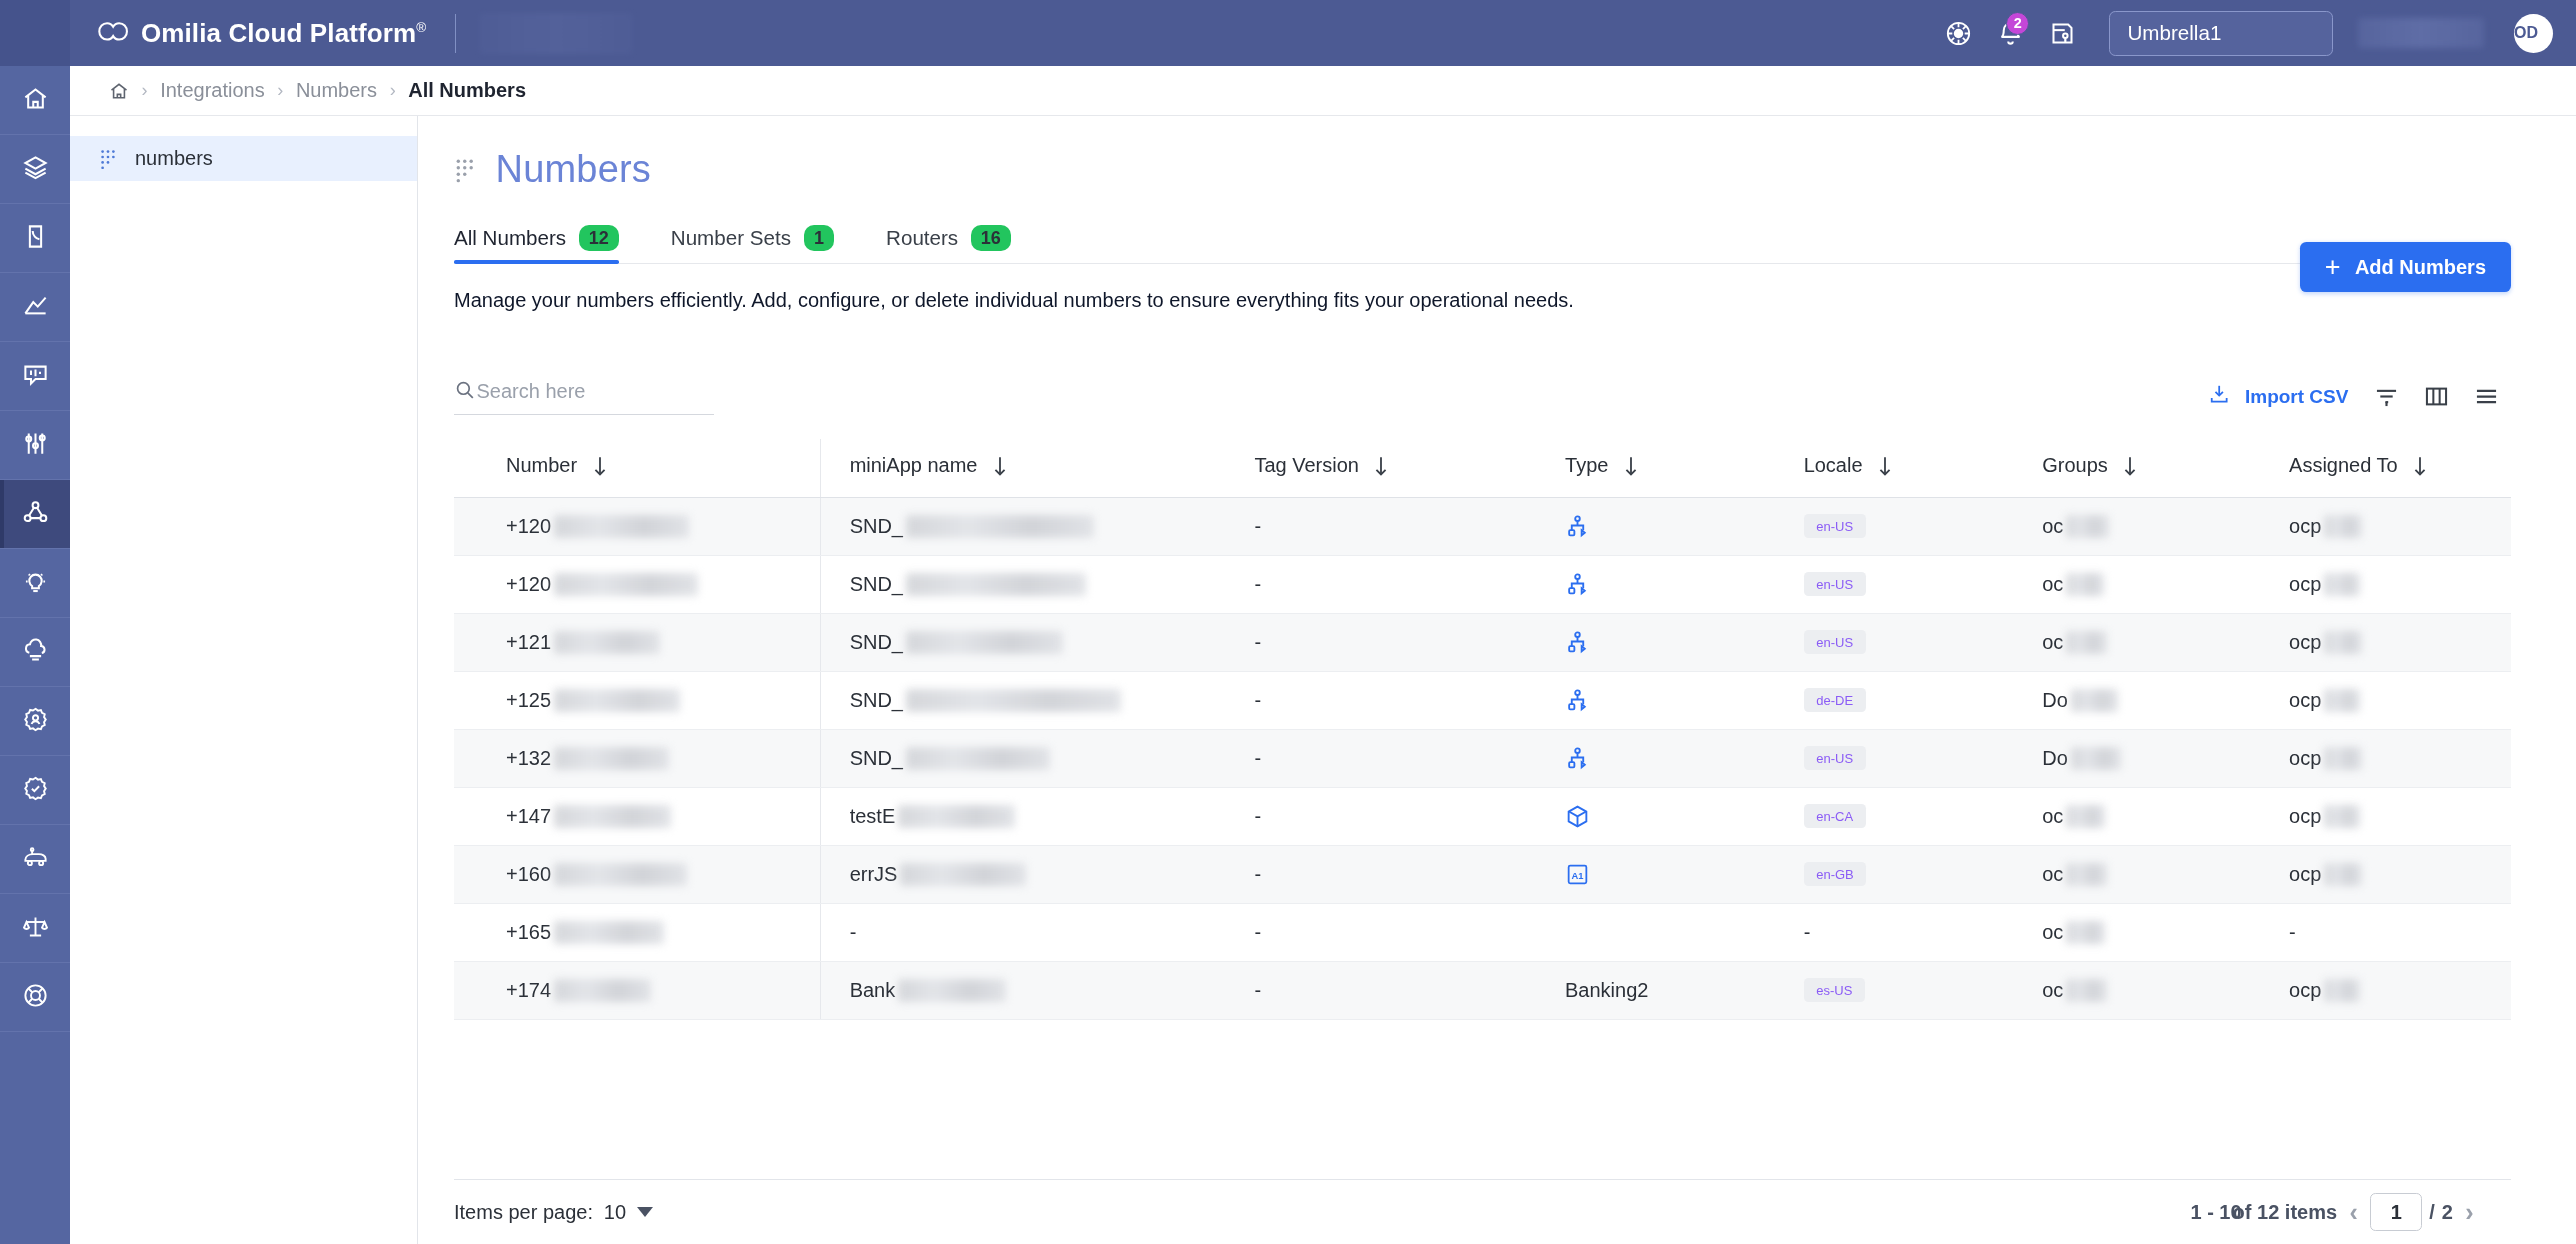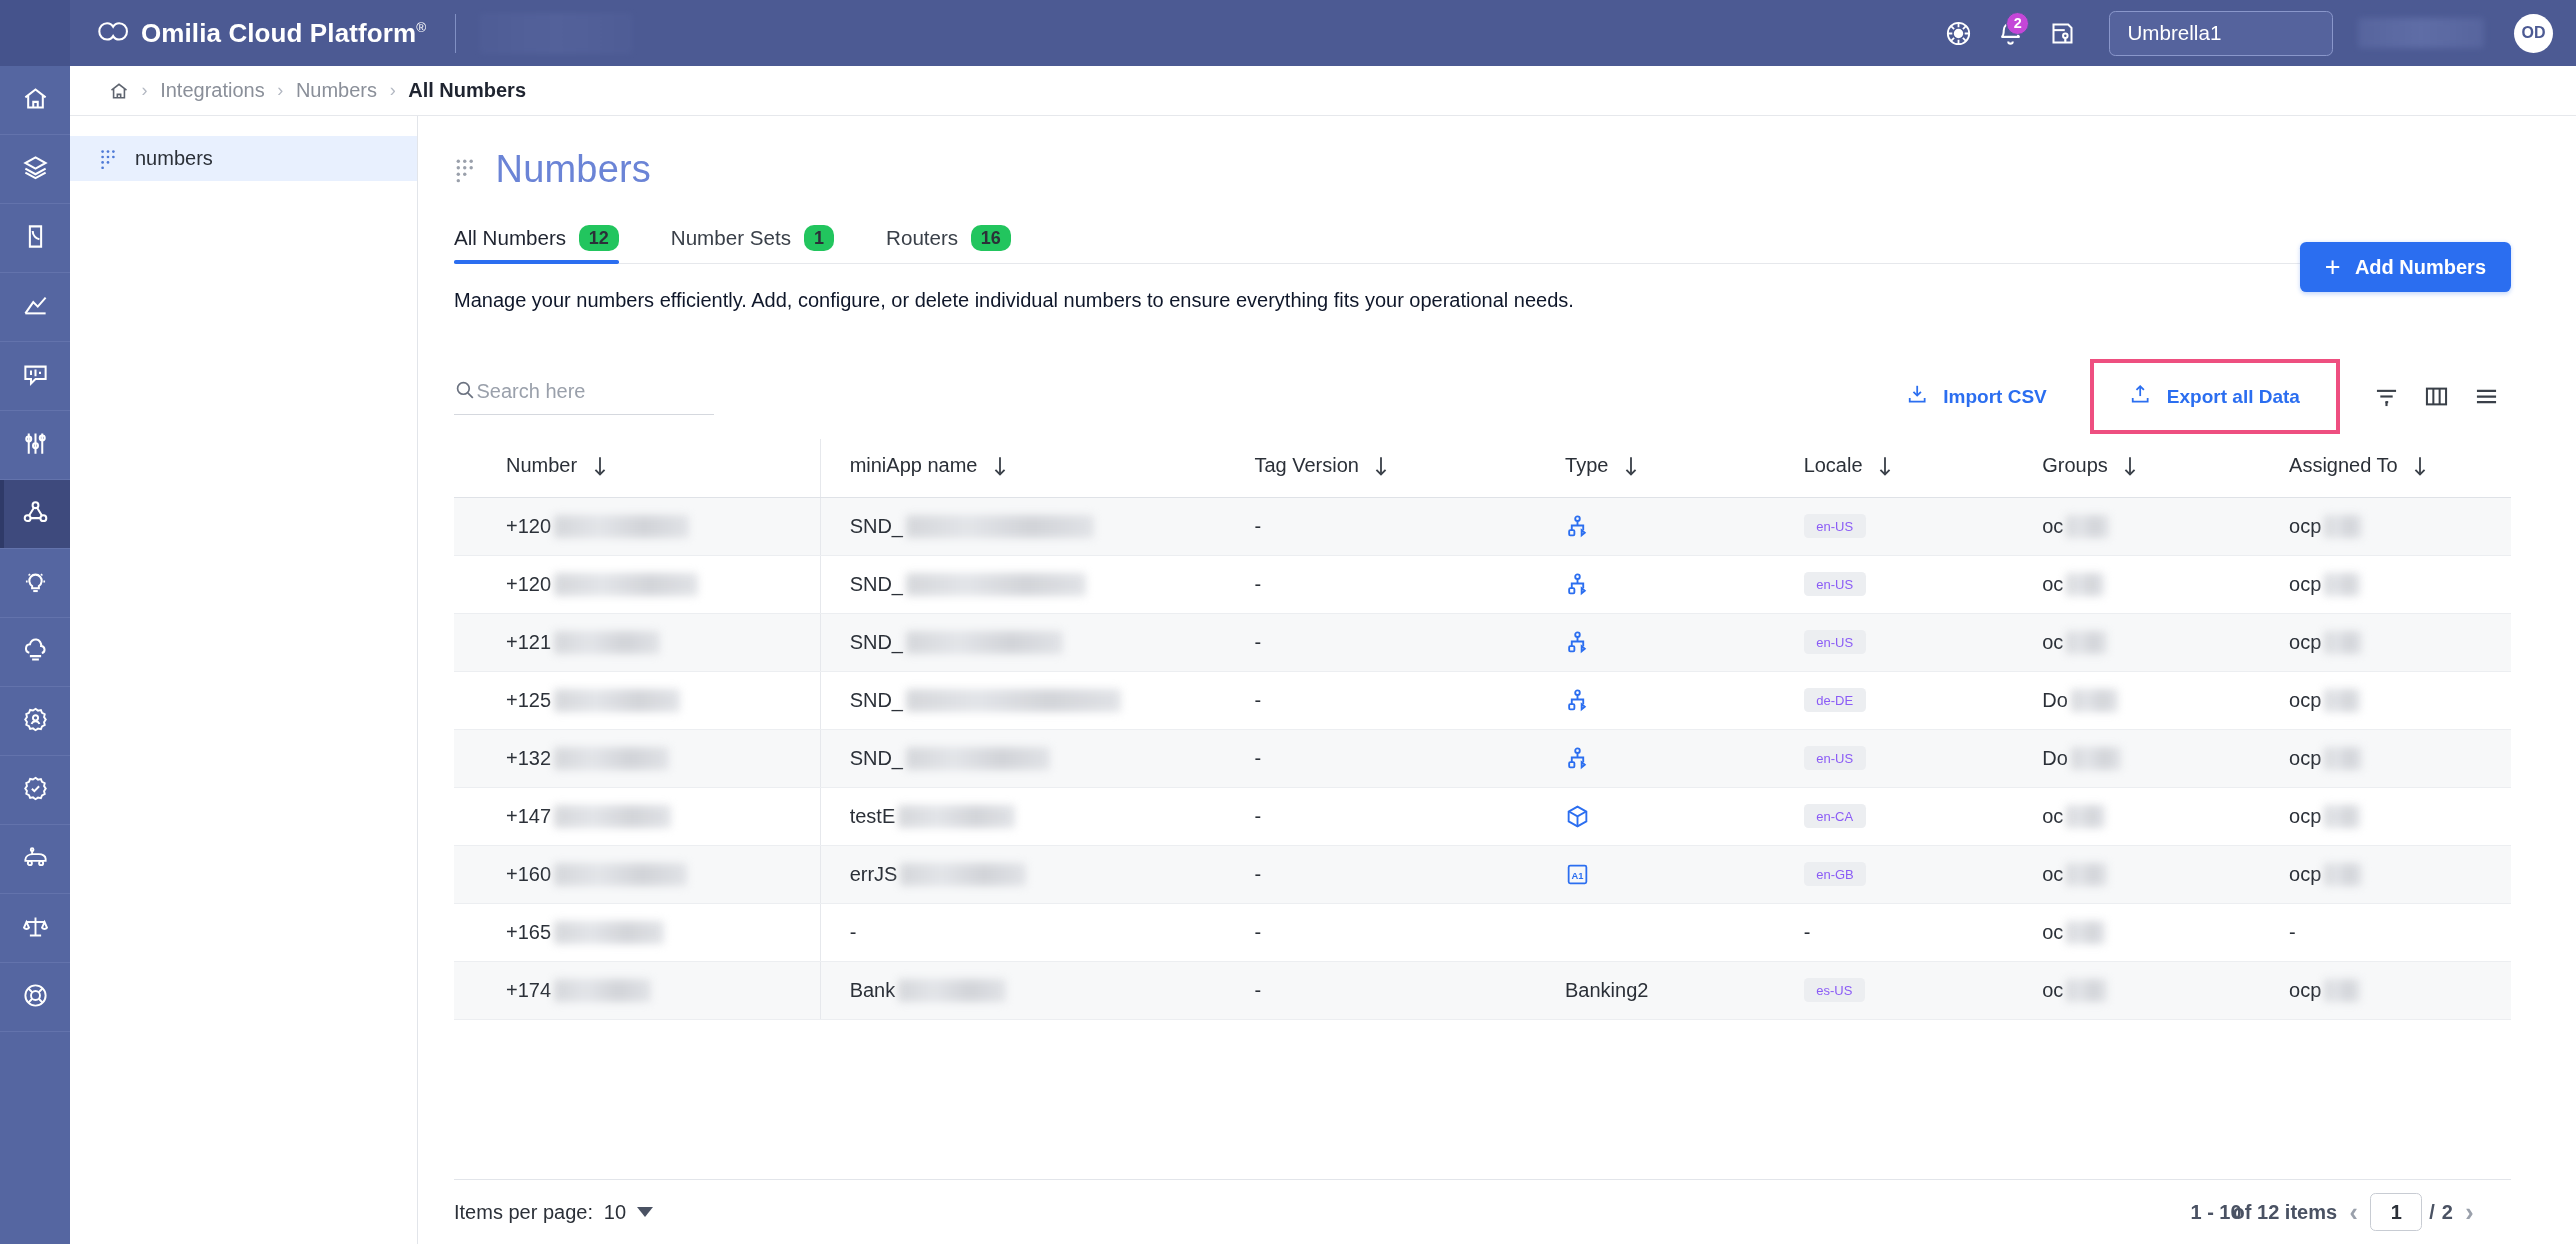--- a/index.html
+++ b/index.html
@@ -61,21 +61,21 @@
   }
   .blur-text {
     width: 126px; height: 30.5px; margin-left: 25px;
     background: linear-gradient(90deg,#5a68a1,#6472ab,#5a68a1);
     filter: blur(3.1px); border-radius: 3.6px; opacity: .8;
   }
   .avatar {
     margin-left: 30.5px; width: 39px; height: 39px; border-radius: 50%;
     background: #ffffff; color: #4c5a93;
     font-size: 16px; font-weight: 700;
-    display: flex; align-items: center; justify-content: center;
+    display: flex; align-items: center; 
     cursor: pointer;
   }
 
   
   .body { flex: 1; display: flex; min-height: 0; }
 
   
   .rail {
     width: 70px; min-width: 70px; background: #5566a1;
     display: flex; flex-direction: column; align-items: stretch;
@@ -497,32 +497,20 @@
                 <span>
                   <svg viewBox="0 0 24 24" fill="none" stroke="currentColor" stroke-width="1.9">
                       <path d="M12 3v10"></path>
                       <path d="M8 9.5l4 4 4-4"></path>
                       <path d="M4 16v4h16v-4"></path>
                     </svg>
                 </span>
                 <span>Import CSV</span>
               </button>
 
-              <div class="highlight-box">
-                <button class="link-btn">
-                  <span>
-                    <svg viewBox="0 0 24 24" fill="none" stroke="currentColor" stroke-width="1.9">
-                        <path d="M12 14V4"></path>
-                        <path d="M8 7.5l4-4 4 4"></path>
-                        <path d="M4 16v4h16v-4"></path>
-                      </svg>
-                  </span>
-                  <span>Export all Data</span>
-                </button>
-              </div>
 
               <div class="icon-btn">
                 <svg viewBox="0 0 24 24" fill="none" stroke="currentColor" stroke-width="1.9">
                     <path d="M3.5 7h17"></path>
                     <path d="M6.5 12h11"></path>
                     <path d="M11 17h2.5"></path>
                     <path d="M12 17v3.5"></path>
                   </svg>
               </div>
               <div class="icon-btn">

